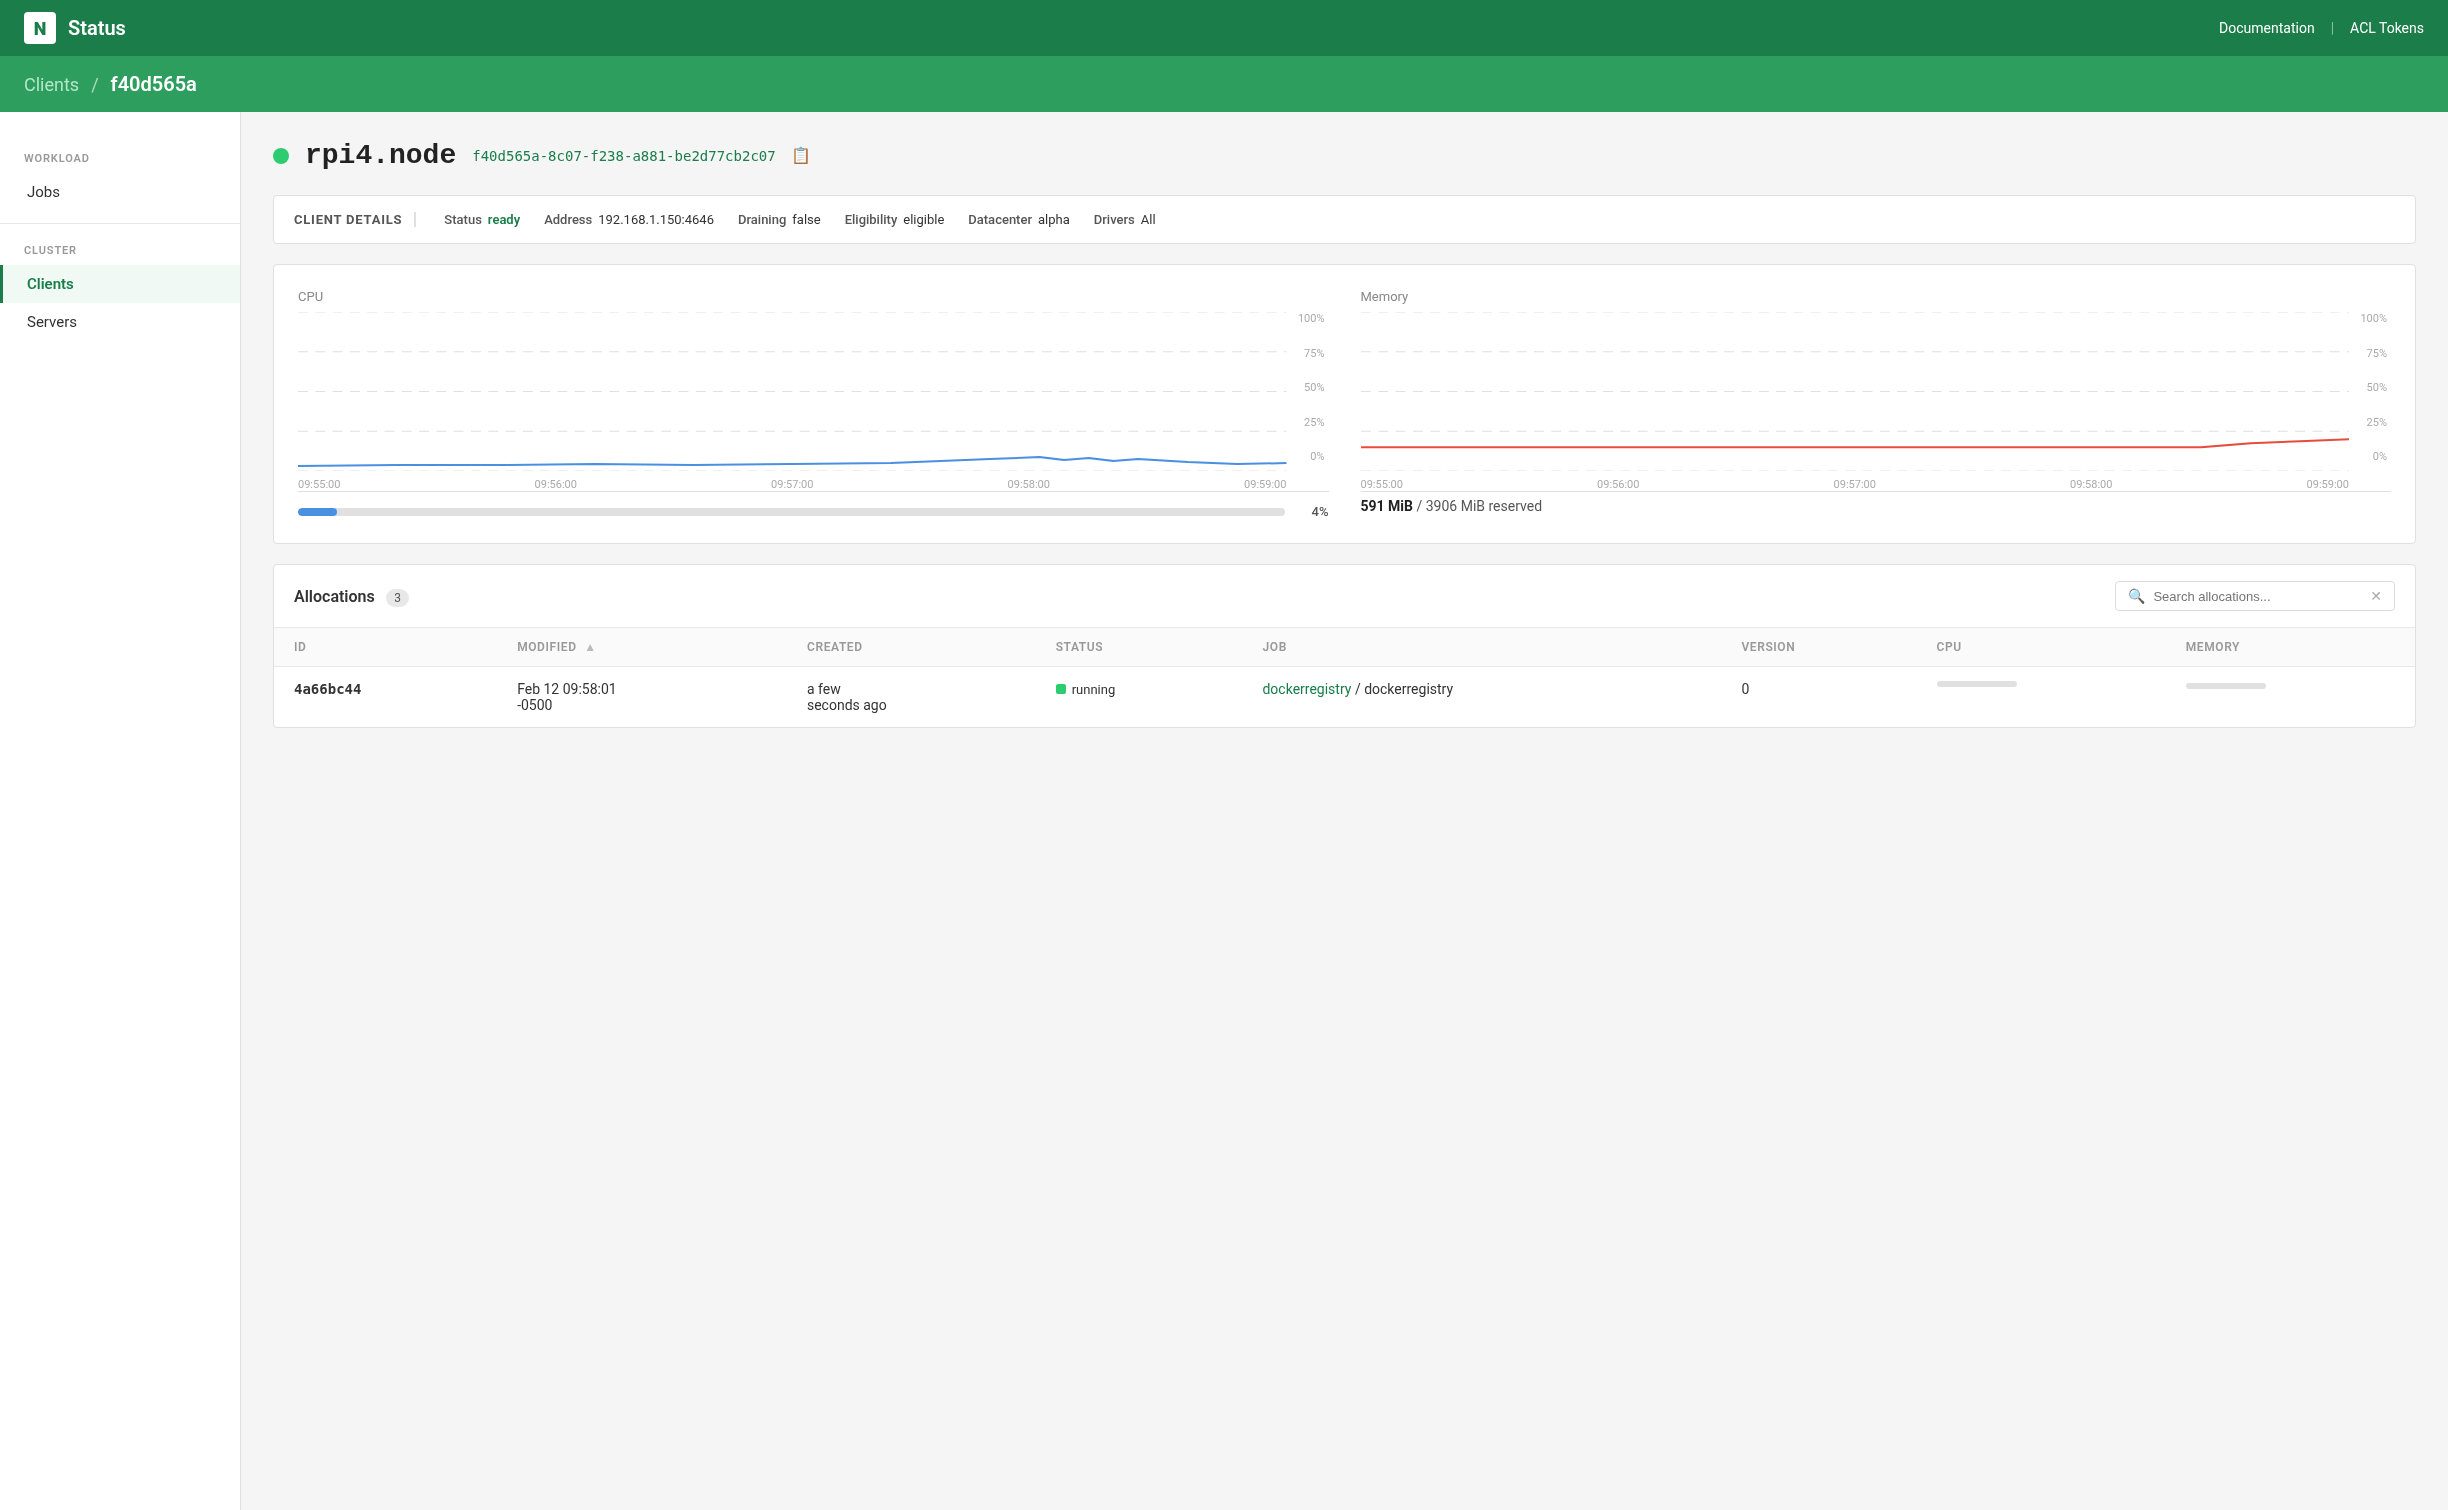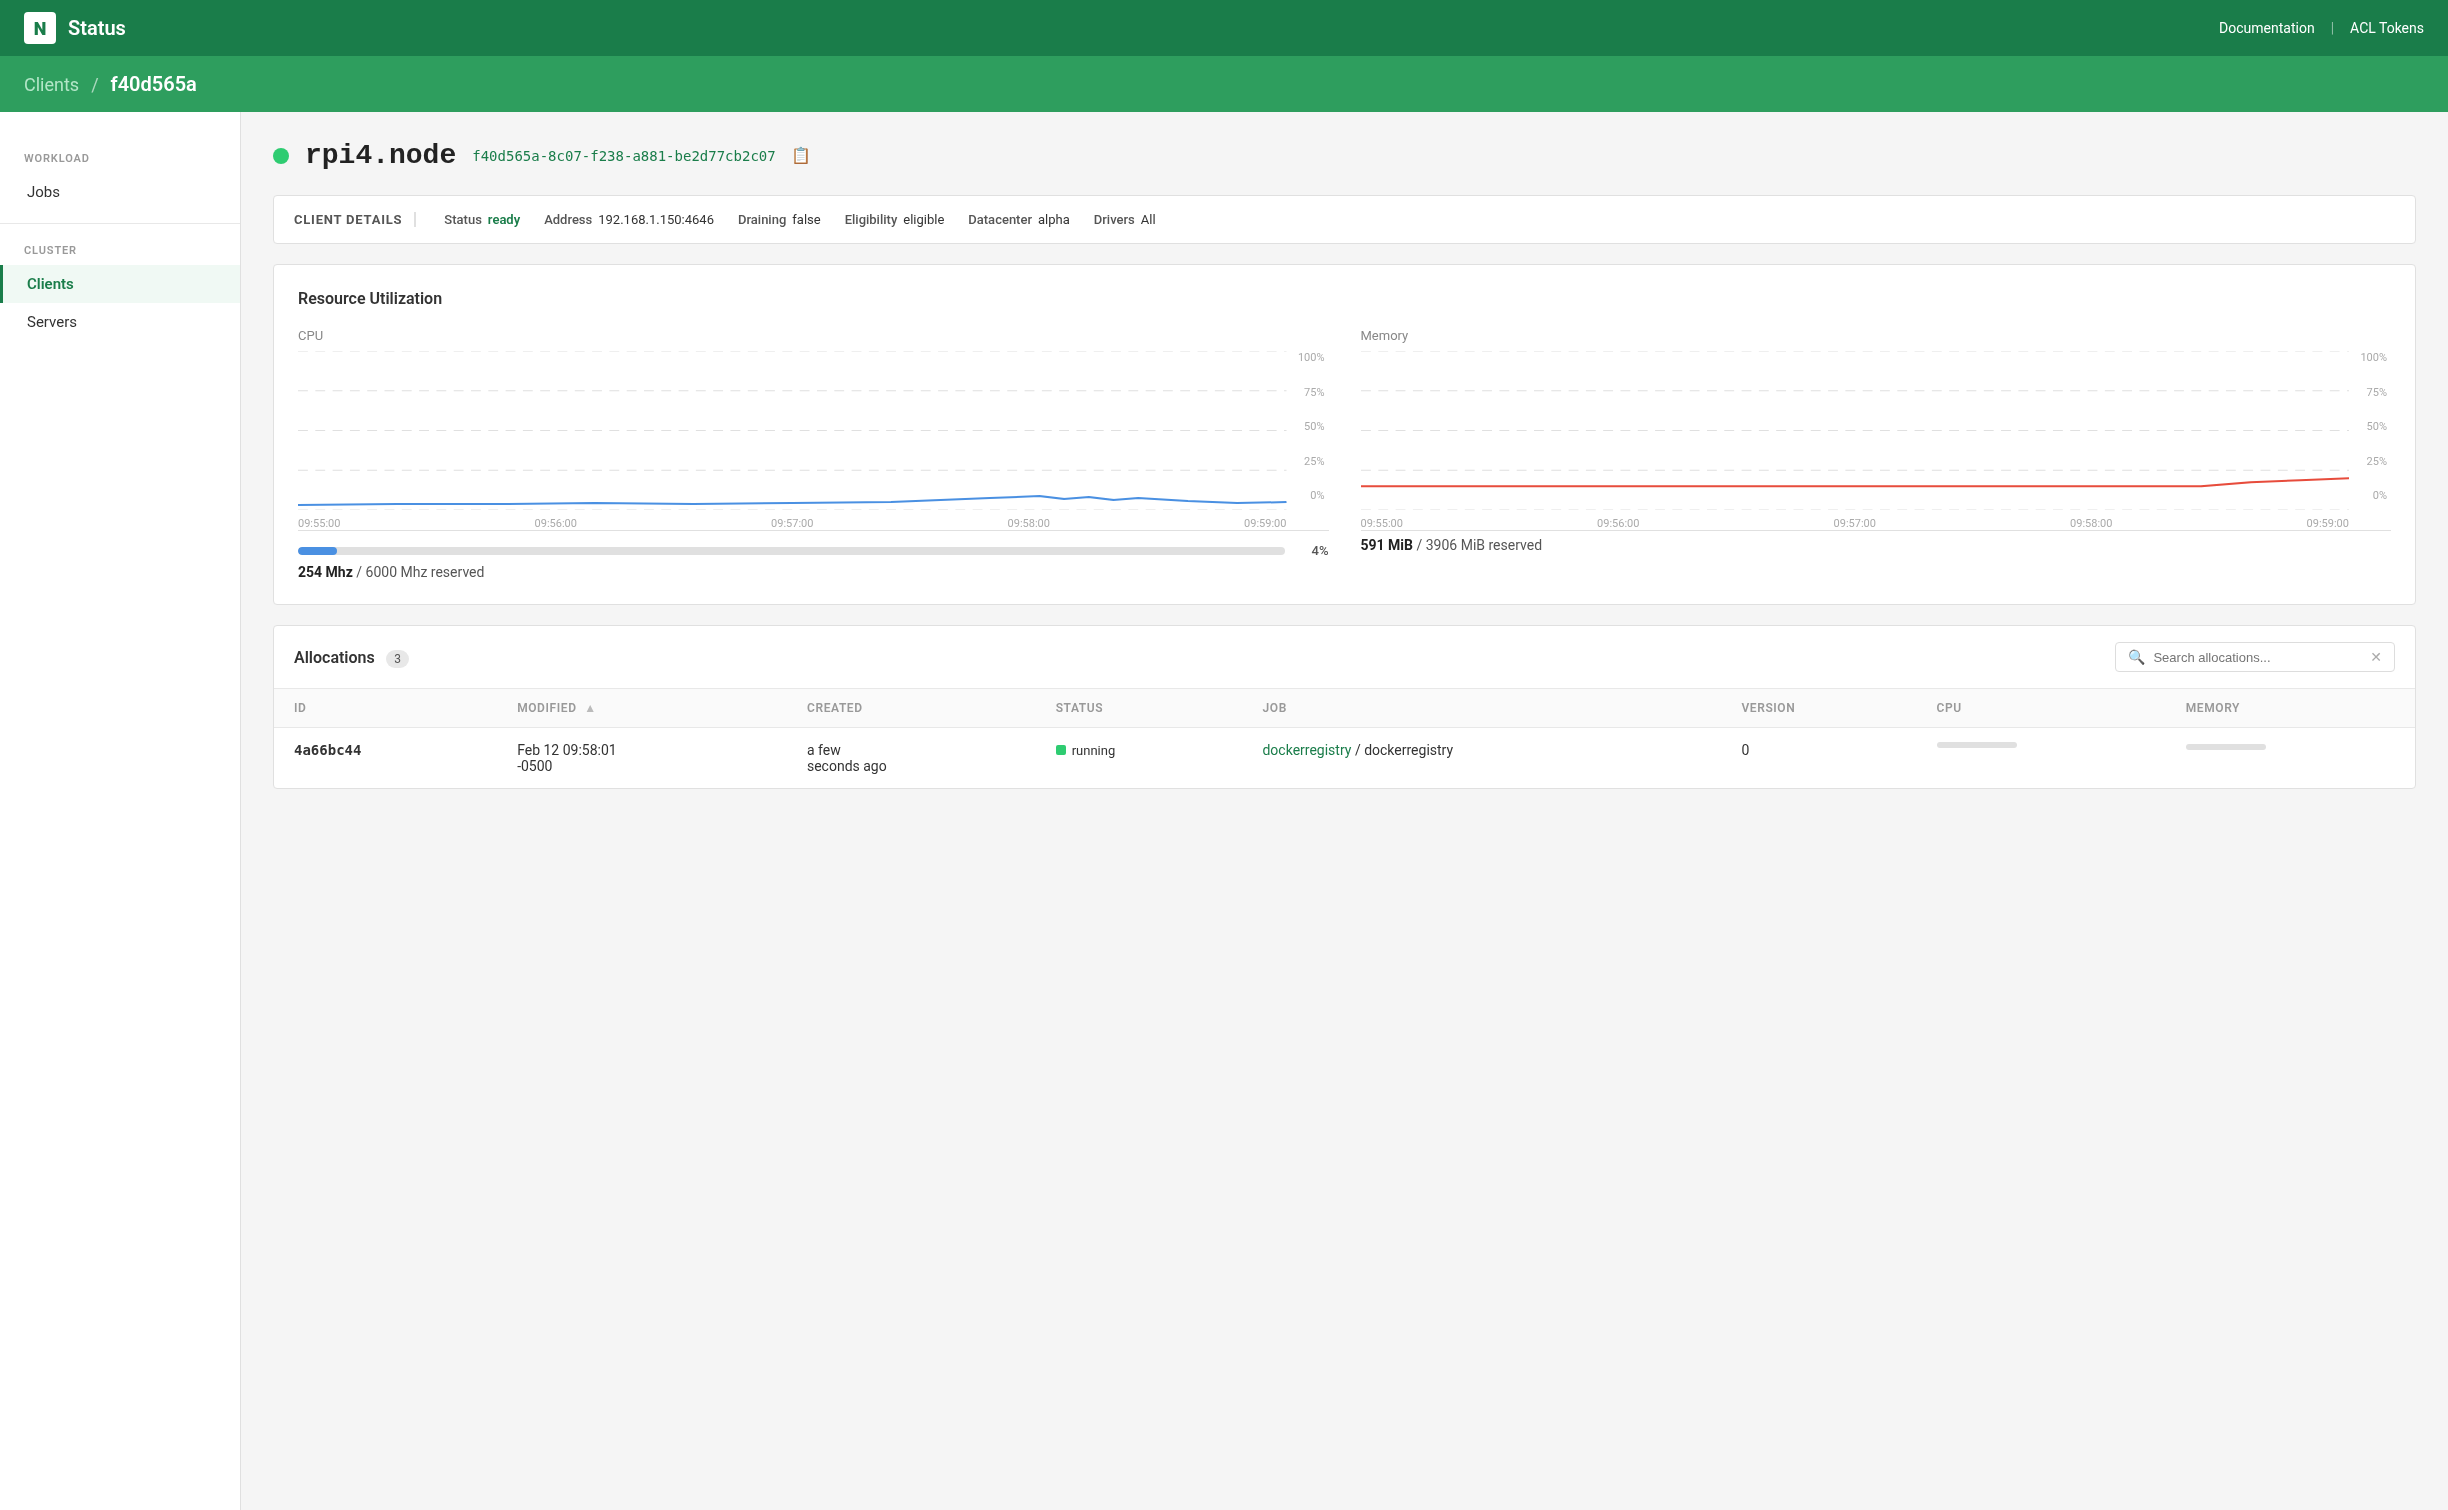--- a/index.html
+++ b/index.html
@@ -365,21 +365,20 @@
           <div class="detail-group">
             <span class="detail-key">Drivers</span>
             <span class="detail-value">All</span>
           </div>
         </div>
       </div>
     </div>
 
     <div class="card">
       <div class="resource-card">
-        <div class="resource-title">Resource Utilization</div>
         <div class="resource-grid">
 
           <div>
             <div class="chart-label">CPU</div>
             <div class="chart-container">
               <div class="chart-y-axis">
                 <span>100%</span>
                 <span>75%</span>
                 <span>50%</span>
                 <span>25%</span>
@@ -401,24 +400,20 @@
                 <span>09:57:00</span>
                 <span>09:58:00</span>
                 <span>09:59:00</span>
               </div>
             </div>
             <div class="usage-row">
               <div class="progress-bar-track">
                 <div class="progress-bar-fill" style="width: 4%; background: #4A90E2;"></div>
               </div>
               <span class="progress-pct">4%</span>
-            </div>
-            <div class="usage-detail">
-              <strong>254 Mhz</strong>
-              <span> / </span><span>6000 Mhz reserved</span>
             </div>
           </div>
 
           <div>
             <div class="chart-label">Memory</div>
             <div class="chart-container">
               <div class="chart-y-axis">
                 <span>100%</span>
                 <span>75%</span>
                 <span>50%</span>

